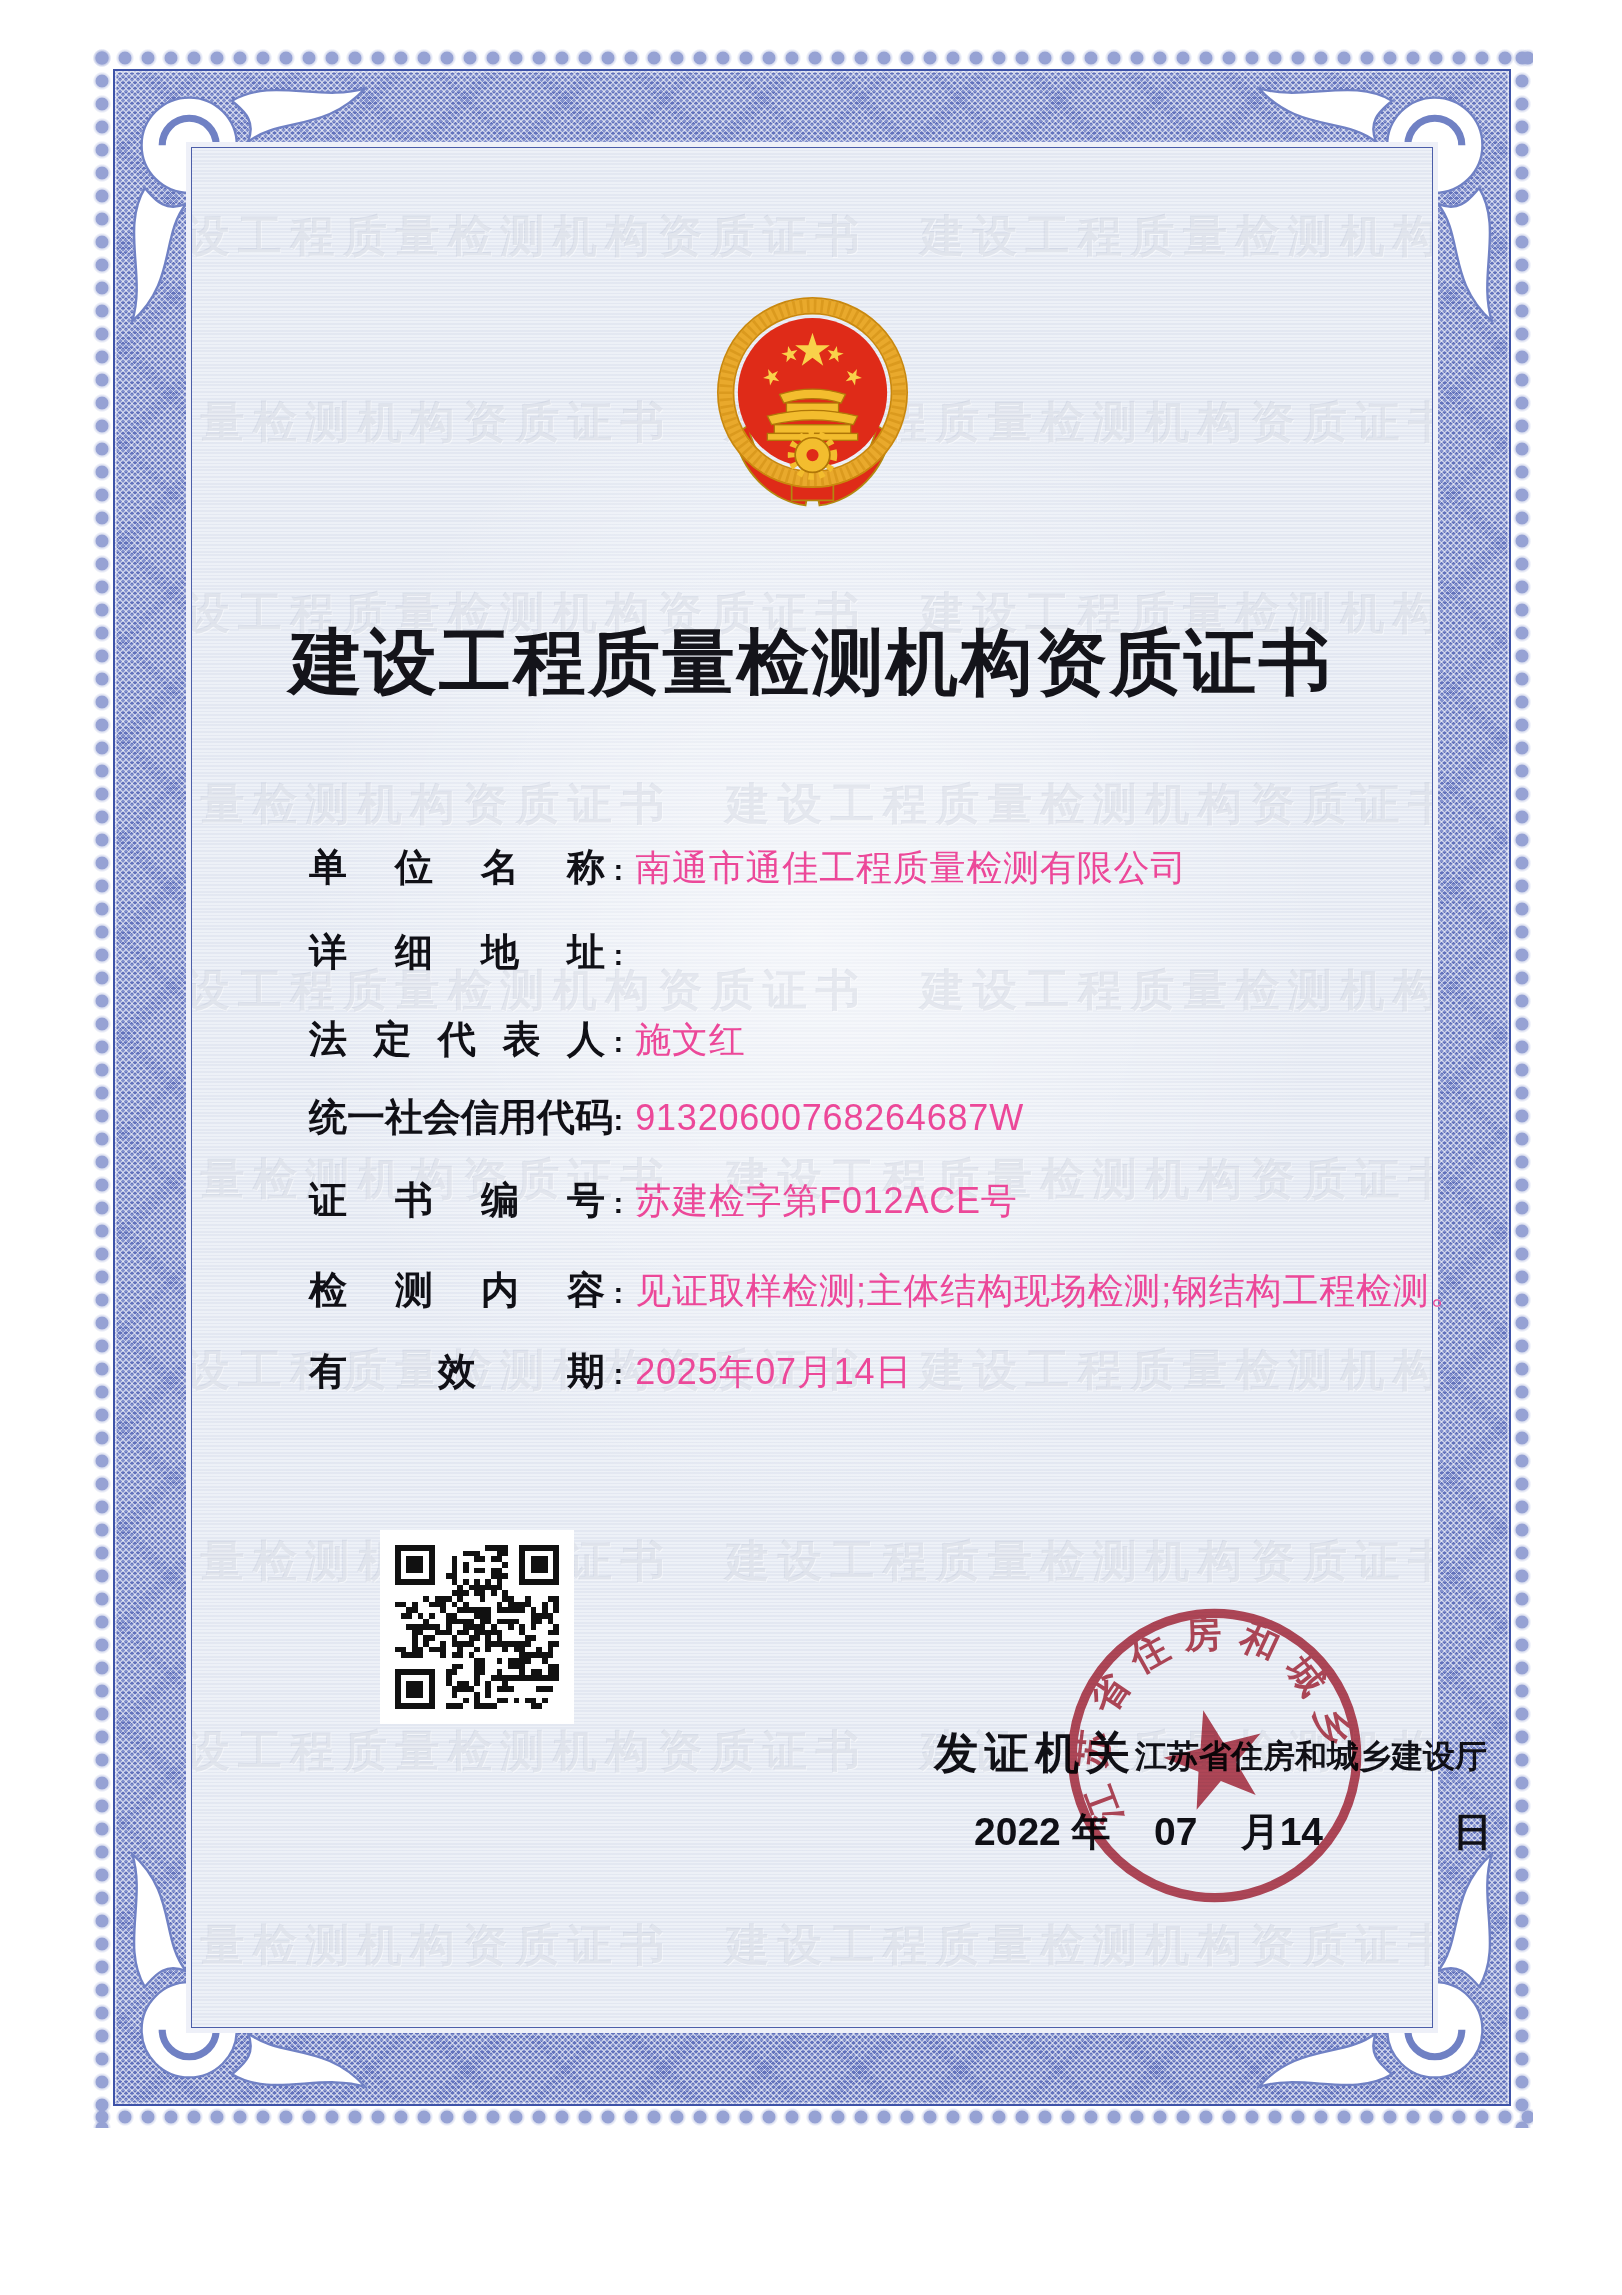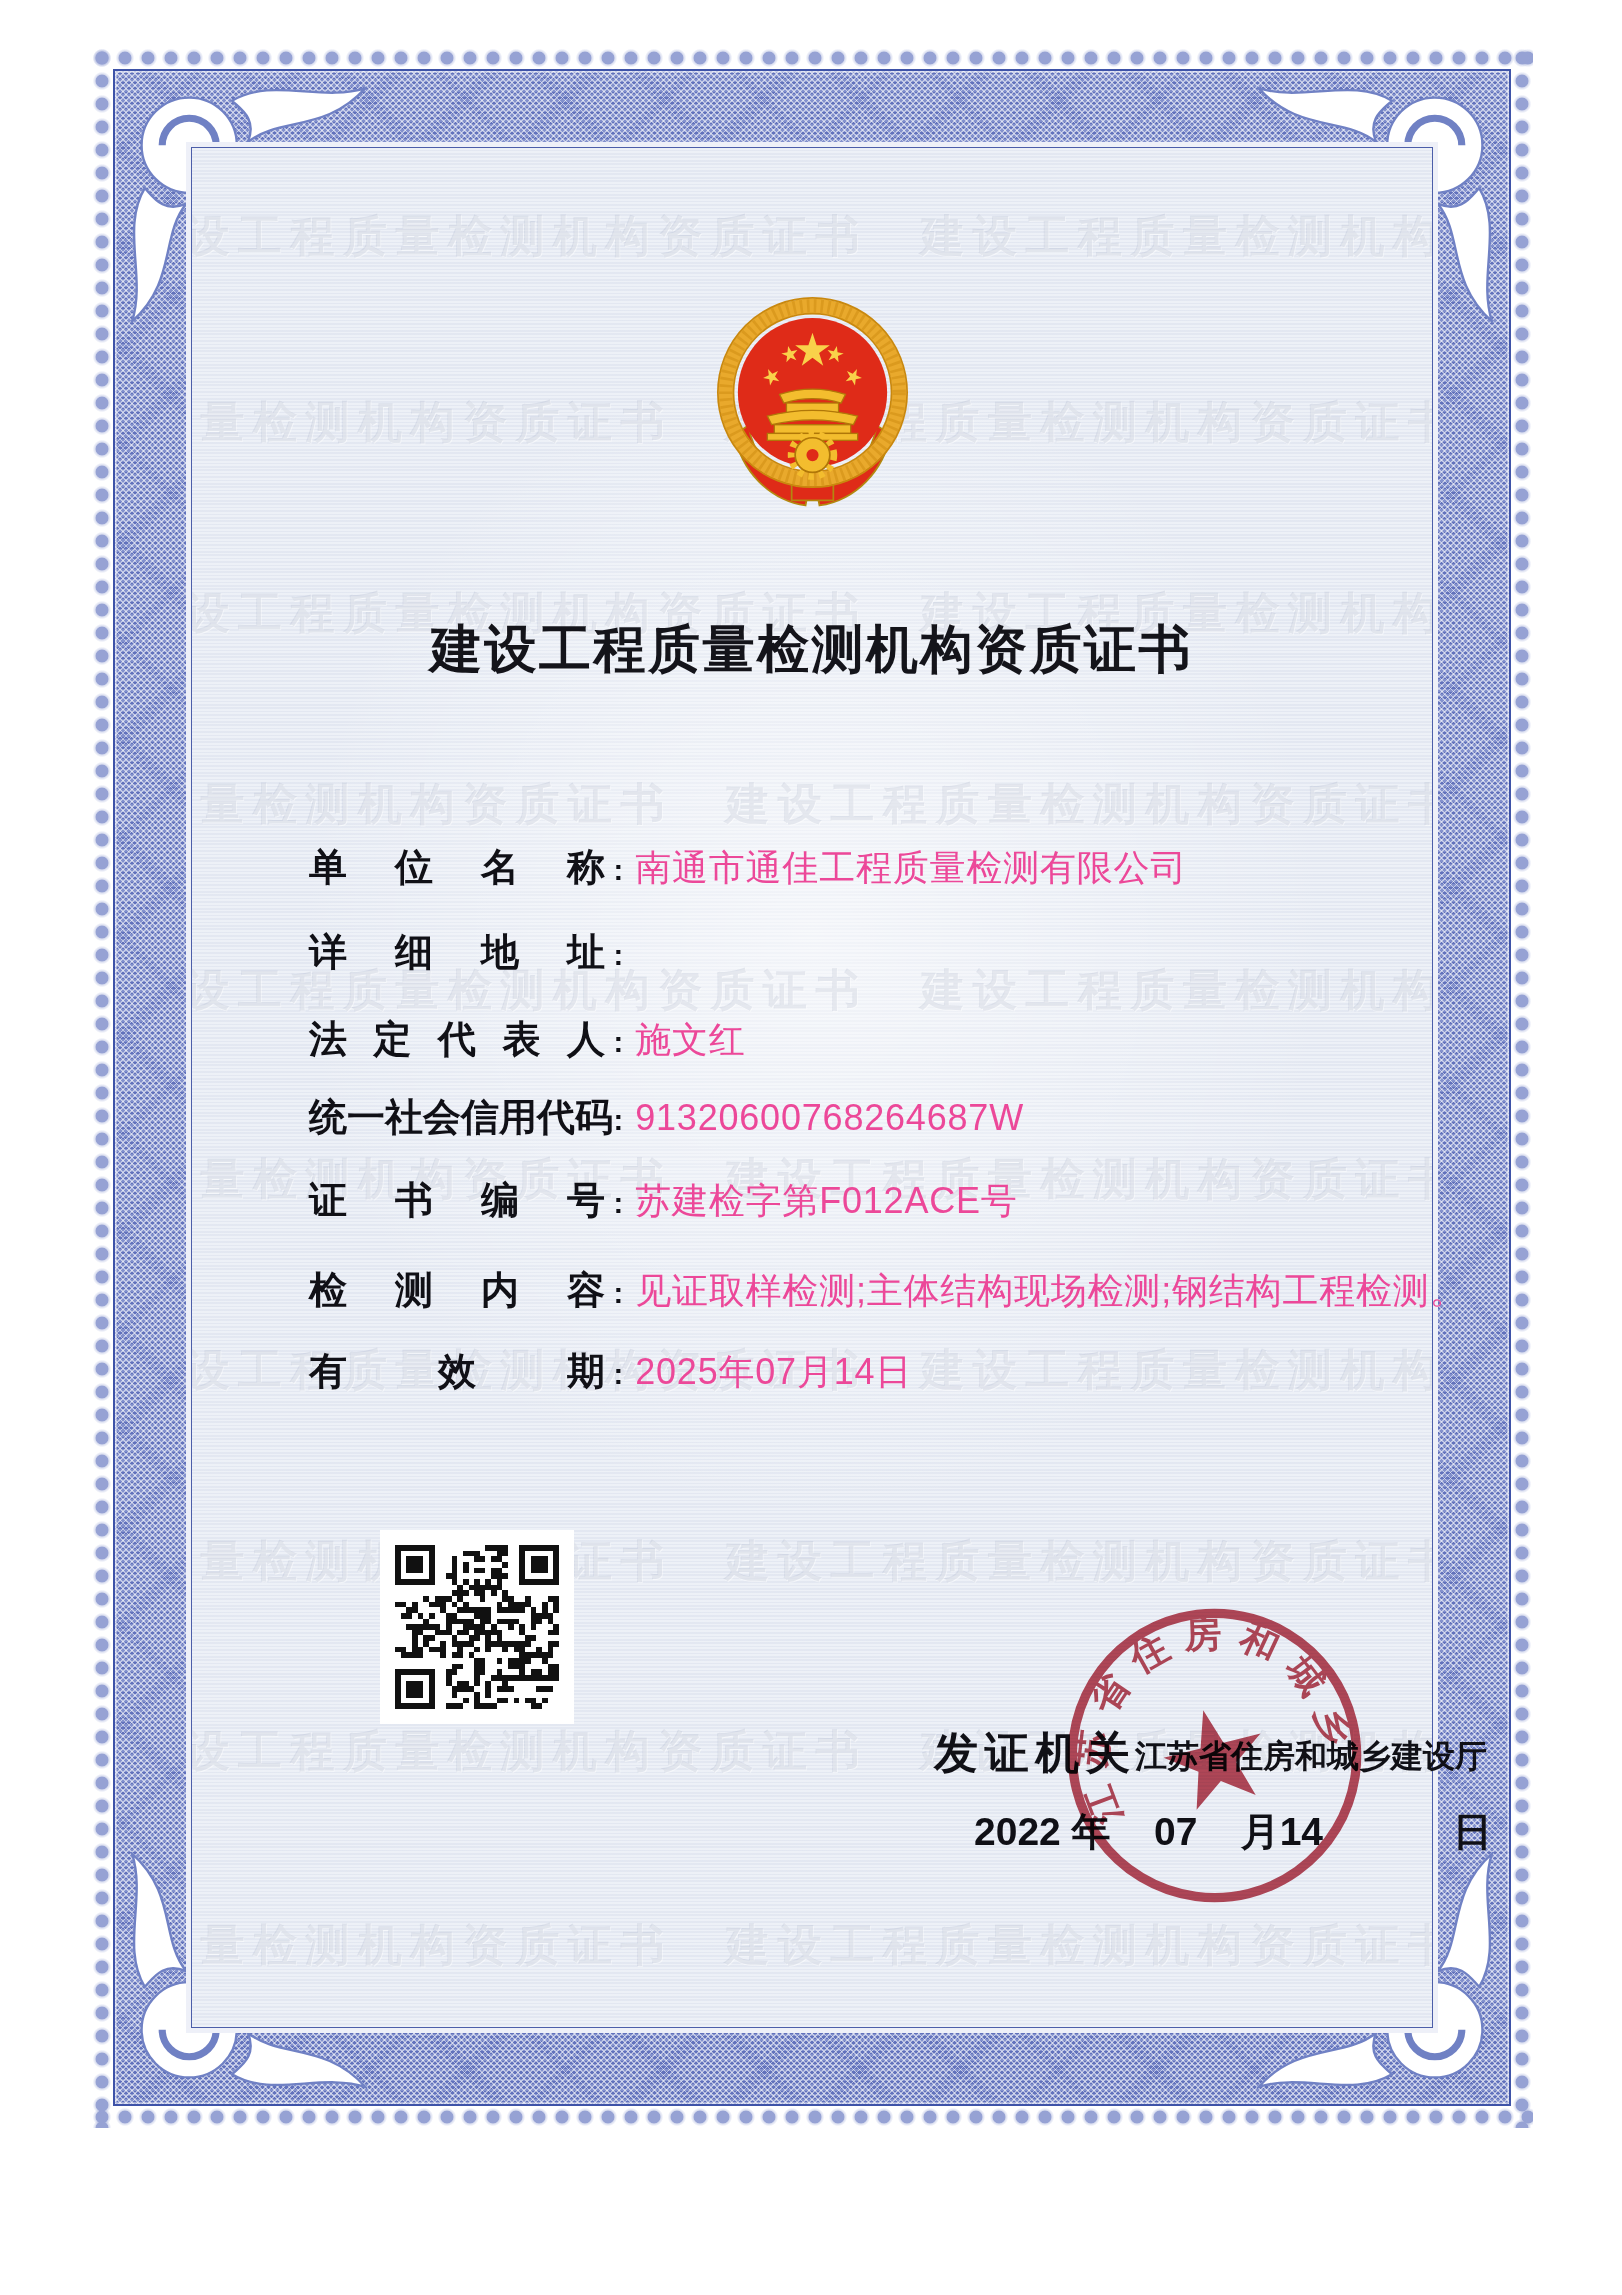--- a/index.html
+++ b/index.html
@@ -44,21 +44,21 @@
     color:rgba(124,136,166,.16);text-shadow:0.8px 0.8px 0 rgba(255,255,255,.5);}
   .wm:nth-child(odd){left:-59px;} .wm:nth-child(even){left:-254px;}
   .wm:nth-child(1){top:59px;} .wm:nth-child(2){top:245px;} .wm:nth-child(3){top:436px;}
   .wm:nth-child(4){top:627px;} .wm:nth-child(5){top:813px;} .wm:nth-child(6){top:1002px;}
   .wm:nth-child(7){top:1193px;} .wm:nth-child(8){top:1384px;} .wm:nth-child(9){top:1574px;}
   .wm:nth-child(10){top:1768px;}
 
   
   .emblem{position:absolute;left:717px;top:296px;width:191px;height:221px;}
   .title{position:absolute;left:0;top:615px;width:100%;text-align:center;
-    font-size:52px;font-weight:900;color:#14141a;letter-spacing:2.5px;}
+    font-size:72px;font-weight:900;color:#14141a;letter-spacing:2.5px;}
 
   
   .fields{position:absolute;left:309px;top:842px;width:1116px;}
   .field-row{position:absolute;left:0;display:flex;align-items:baseline;}
   .field-row:nth-child(1){top:0;}   .field-row:nth-child(2){top:85px;}
   .field-row:nth-child(3){top:172px;}.field-row:nth-child(4){top:250px;}
   .field-row:nth-child(5){top:333px;}.field-row:nth-child(6){top:423px;}
   .field-row:nth-child(7){top:504px;}
   .f-label{display:flex;justify-content:space-between;width:296px;
     font-size:38px;font-weight:900;color:#101016;}

